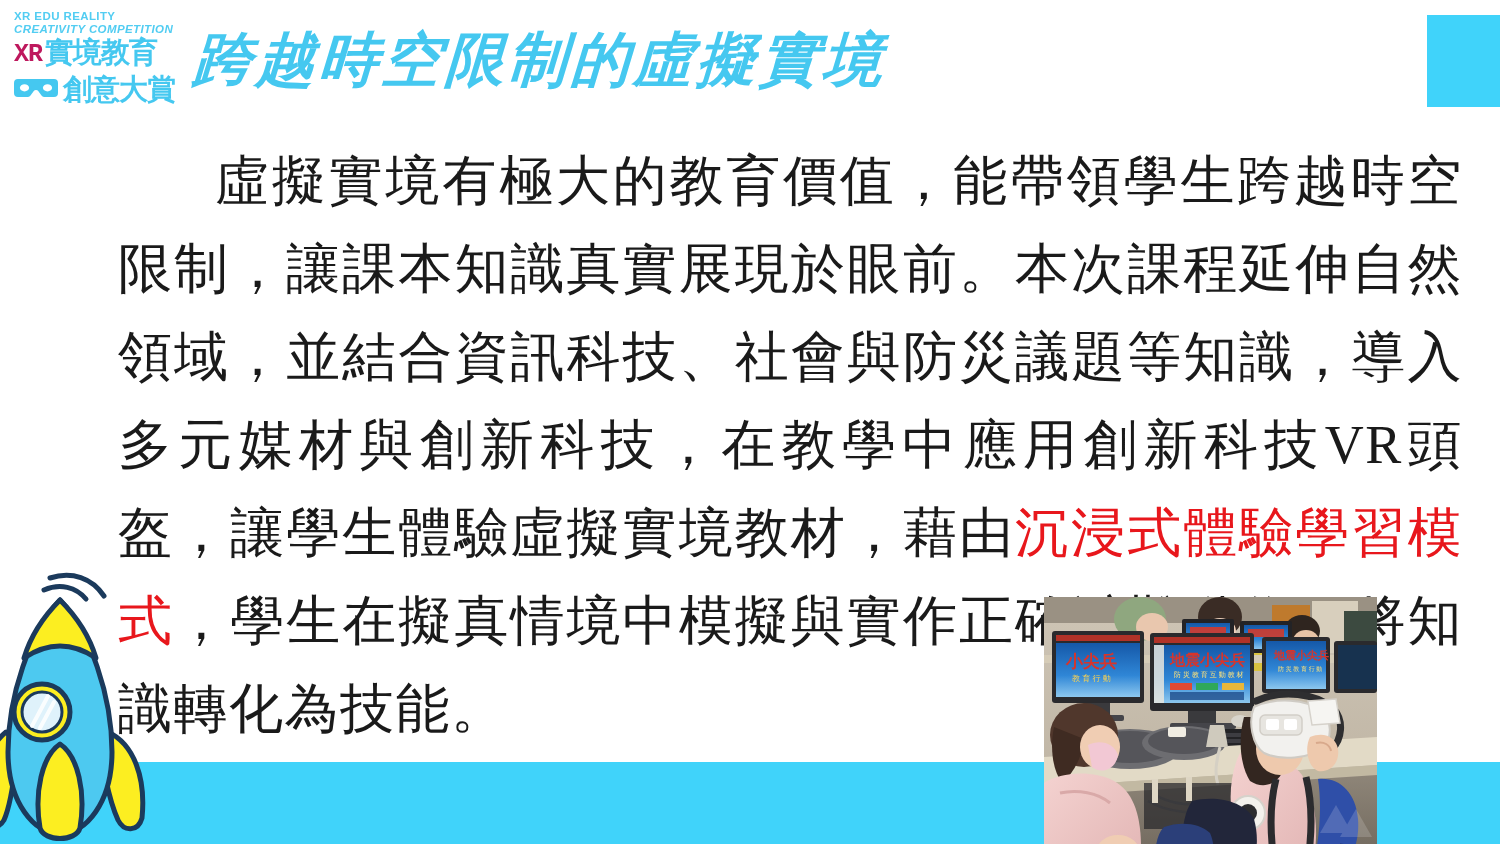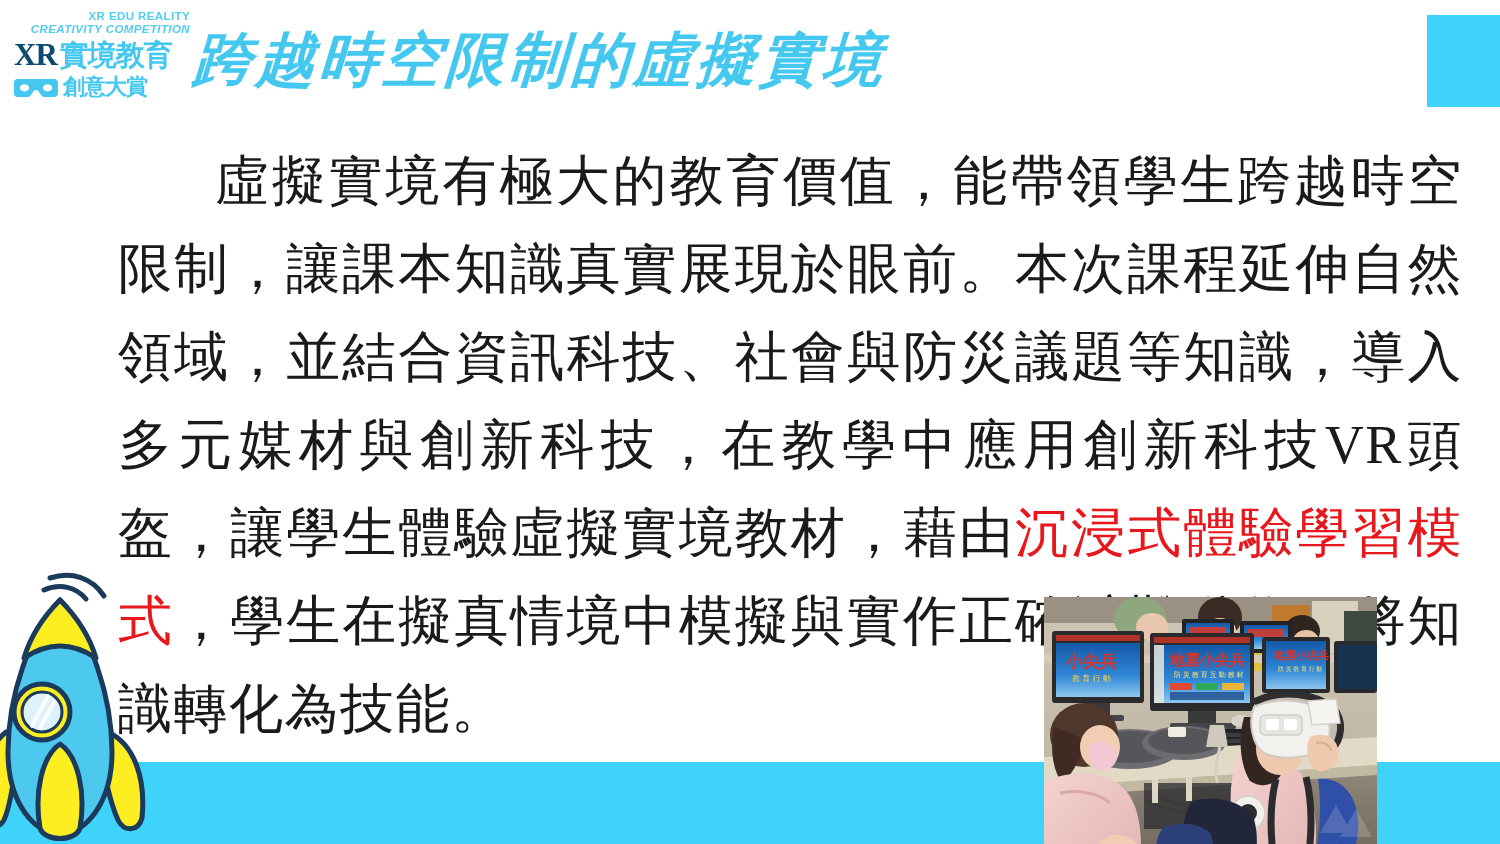--- a/index.html
+++ b/index.html
@@ -42,68 +42,67 @@
   }
 
   
   .logo {
     position: absolute;
     left: 14px;
     top: 10px;
     width: 176px;
     height: 108px;
     color: #45c8f0;
-    text-align: right;
   }
   .logo-line1, .logo-line2 {
     font-family: "Liberation Sans", sans-serif;
     font-weight: bold;
     letter-spacing: 0.4px;
     color: #52cdf2;
     white-space: nowrap;
   }
   .logo-line1 { font-size: 11.5px; line-height: 13px; }
   .logo-line2 { font-size: 11.5px; line-height: 13px; font-style: italic; }
 
   .logo-row-main {
     display: flex;
     align-items: flex-end;
     margin-top: 3px;
   }
   .logo-xr {
-    font-family: Liberation Serif, serif;
-    font-weight: bold;
-    font-size: 31px;
+    font-family: Liberation Mono, monospace;
+    font-weight: bold;
+    font-size: 25px;
     line-height: 31px;
-    color: #0c4a6e;
+    color: #be185d;
     letter-spacing: -1px;
   }
   .logo-cn1 {
-    font-family: Liberation Serif, serif;
+    font-family: Liberation Mono, monospace;
     font-weight: bold;
     font-size: 29px;
     line-height: 30px;
     color: #45c8f0;
     margin-left: 3px;
     letter-spacing: -1px;
   }
   .logo-row-sub {
     display: flex;
     align-items: center;
     margin-top: 4px;
   }
   .goggles {
     width: 44px;
     height: 24px;
     flex: 0 0 auto;
   }
   .logo-cn2 {
-    font-family: Liberation Mono, monospace;
-    font-weight: bold;
-    font-size: 22px;
+    font-family: Liberation Sans, sans-serif;
+    font-weight: bold;
+    font-size: 29px;
     line-height: 30px;
     color: #45c8f0;
     margin-left: 5px;
     letter-spacing: -1px;
   }
 
   
   .slide-title {
     position: absolute;
     left: 193px;

